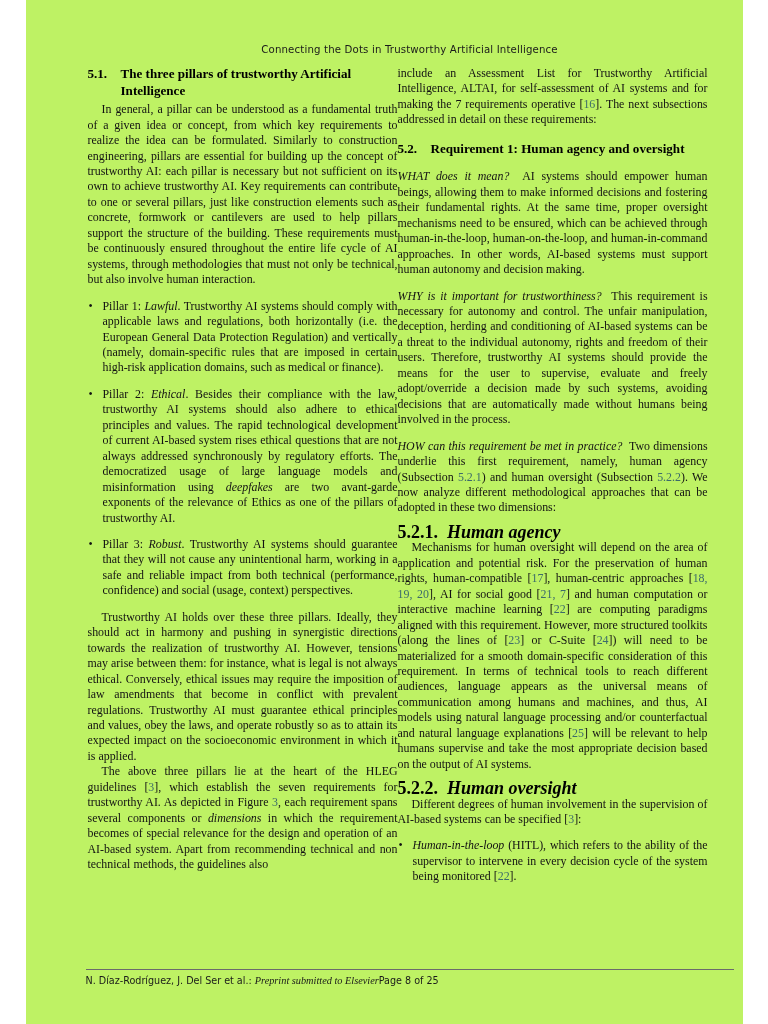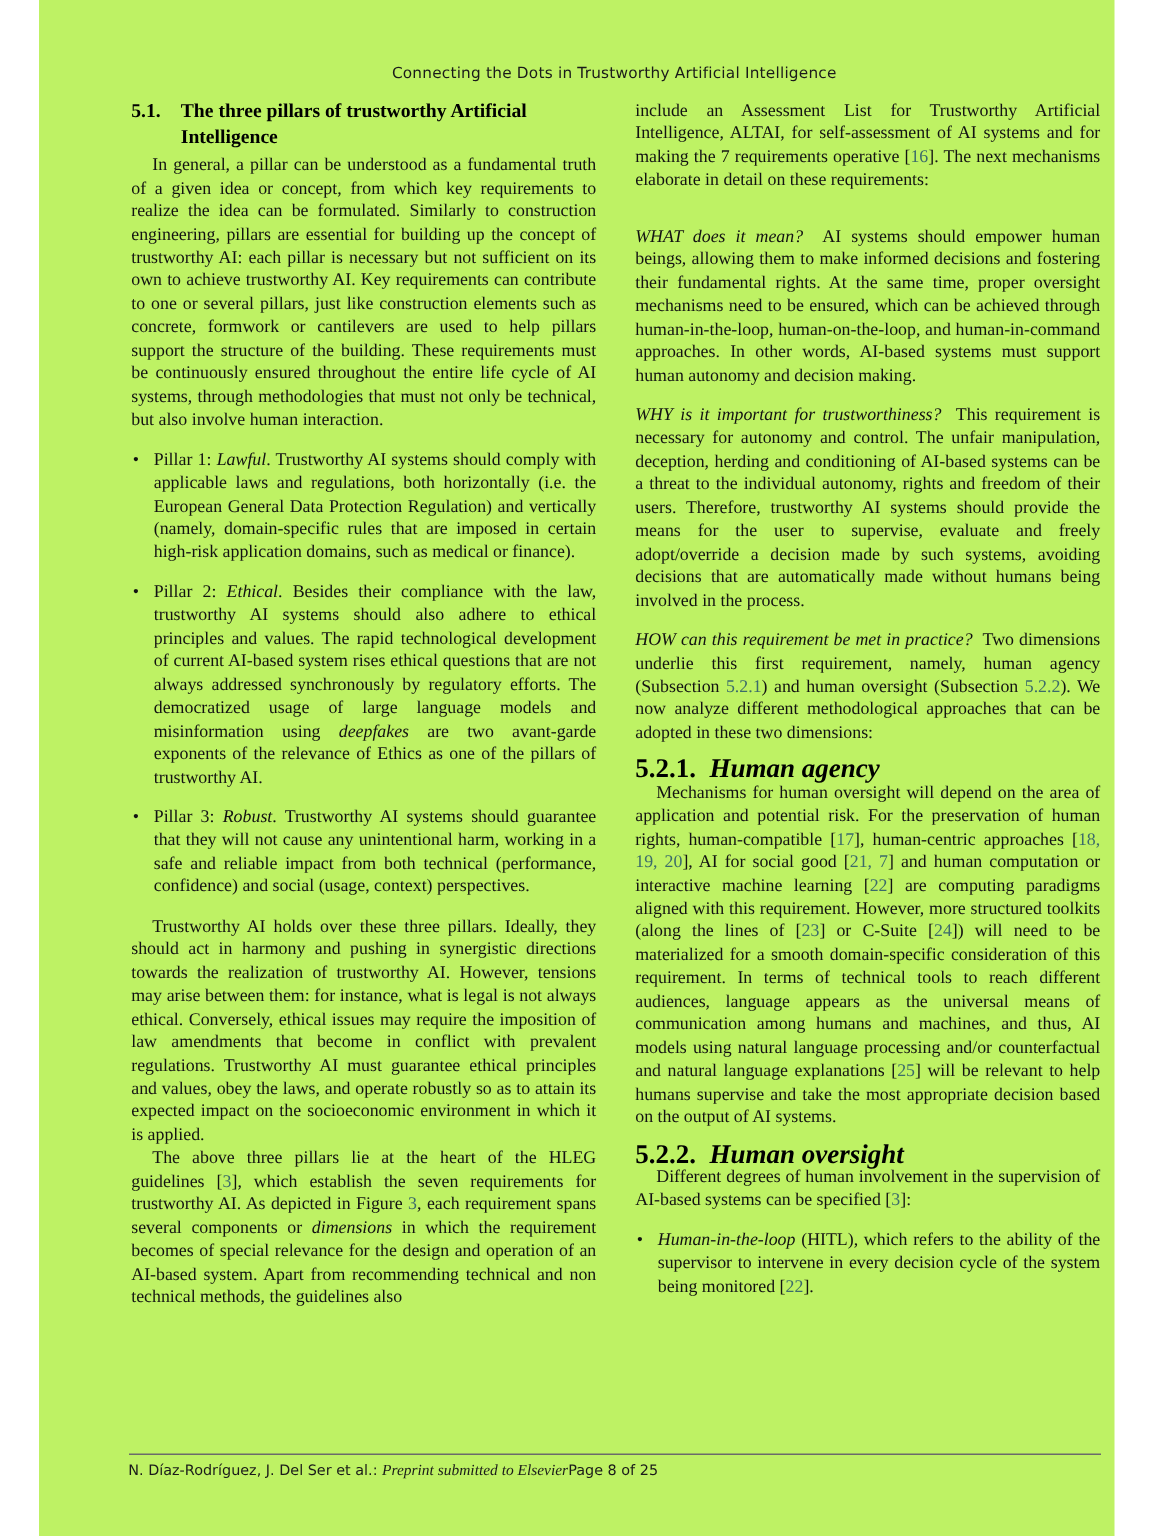--- a/index.html
+++ b/index.html
@@ -34,21 +34,20 @@
   }
 
   
   .columns {
     position: absolute;
     top: 66px;
     left: 62px;
     width: 646px;
     height: 890px;
     display: flex;
-    gap: 26px;
   }
   .col {
     width: 310px;
     position: relative;
   }
 
   
   p {
     margin: 0;
     font-size: 11.9px;
@@ -171,24 +170,25 @@
       <div class="gap-m"></div>
 
       <p class="indent">Trustworthy AI holds over these three pillars. Ideally, they should act in harmony and pushing in synergistic directions towards the realization of trustworthy AI. However, tensions may arise between them: for instance, what is legal is not always ethical. Conversely, ethical issues may require the imposition of law amendments that become in conflict with prevalent regulations. Trustworthy AI must guarantee ethical principles and values, obey the laws, and operate robustly so as to attain its expected impact on the socioeconomic environment in which it is applied.</p>
 
       <p class="indent"><span>The above three pillars lie at the heart of the HLEG guidelines [</span><span class="cite">3</span><span>], which establish the seven requirements for trustworthy AI. As depicted in Figure </span><span class="cite">3</span><span>, each requirement spans several components or </span><em>dimensions</em><span> in which the requirement becomes of special relevance for the design and operation of an AI-based system. Apart from recommending technical and non technical methods, the guidelines also</span></p>
 
     </div>
 
     <div class="col">
 
-      <p class="noindent"><span>include an Assessment List for Trustworthy Artificial Intelligence, ALTAI, for self-assessment of AI systems and for making the 7 requirements operative [</span><span class="cite">16</span><span>]. The next mechanisms elaborate in detail on these requirements:</span></p>
+      <p class="noindent"><span>include an Assessment List for Trustworthy Artificial Intelligence, ALTAI, for self-assessment of AI systems and for making the 7 requirements operative [</span><span class="cite">16</span><span>]. The next subsections addressed in detail on these requirements:</span></p>
 
       <div class="gap-l"></div>
 
+      <h2 class="section"><span class="num">5.2.</span><span>Requirement 1: Human agency and oversight</span></h2>
 
       <div class="gap-s"></div>
 
       <p class="noindent"><em class="run-in">WHAT does it mean?</em>&nbsp; <span>AI systems should empower human beings, allowing them to make informed decisions and fostering their fundamental rights. At the same time, proper oversight mechanisms need to be ensured, which can be achieved through human-in-the-loop, human-on-the-loop, and human-in-command approaches. In other words, AI-based systems must support human autonomy and decision making.</span></p>
 
       <div class="gap-m"></div>
 
       <p class="noindent"><em class="run-in">WHY is it important for trustworthiness?</em>&nbsp; <span>This requirement is necessary for autonomy and control. The unfair manipulation, deception, herding and conditioning of AI-based systems can be a threat to the individual autonomy, rights and freedom of their users. Therefore, trustworthy AI systems should provide the means for the user to supervise, evaluate and freely adopt/override a decision made by such systems, avoiding decisions that are automatically made without humans being involved in the process.</span></p>
 
       <div class="gap-m"></div>

